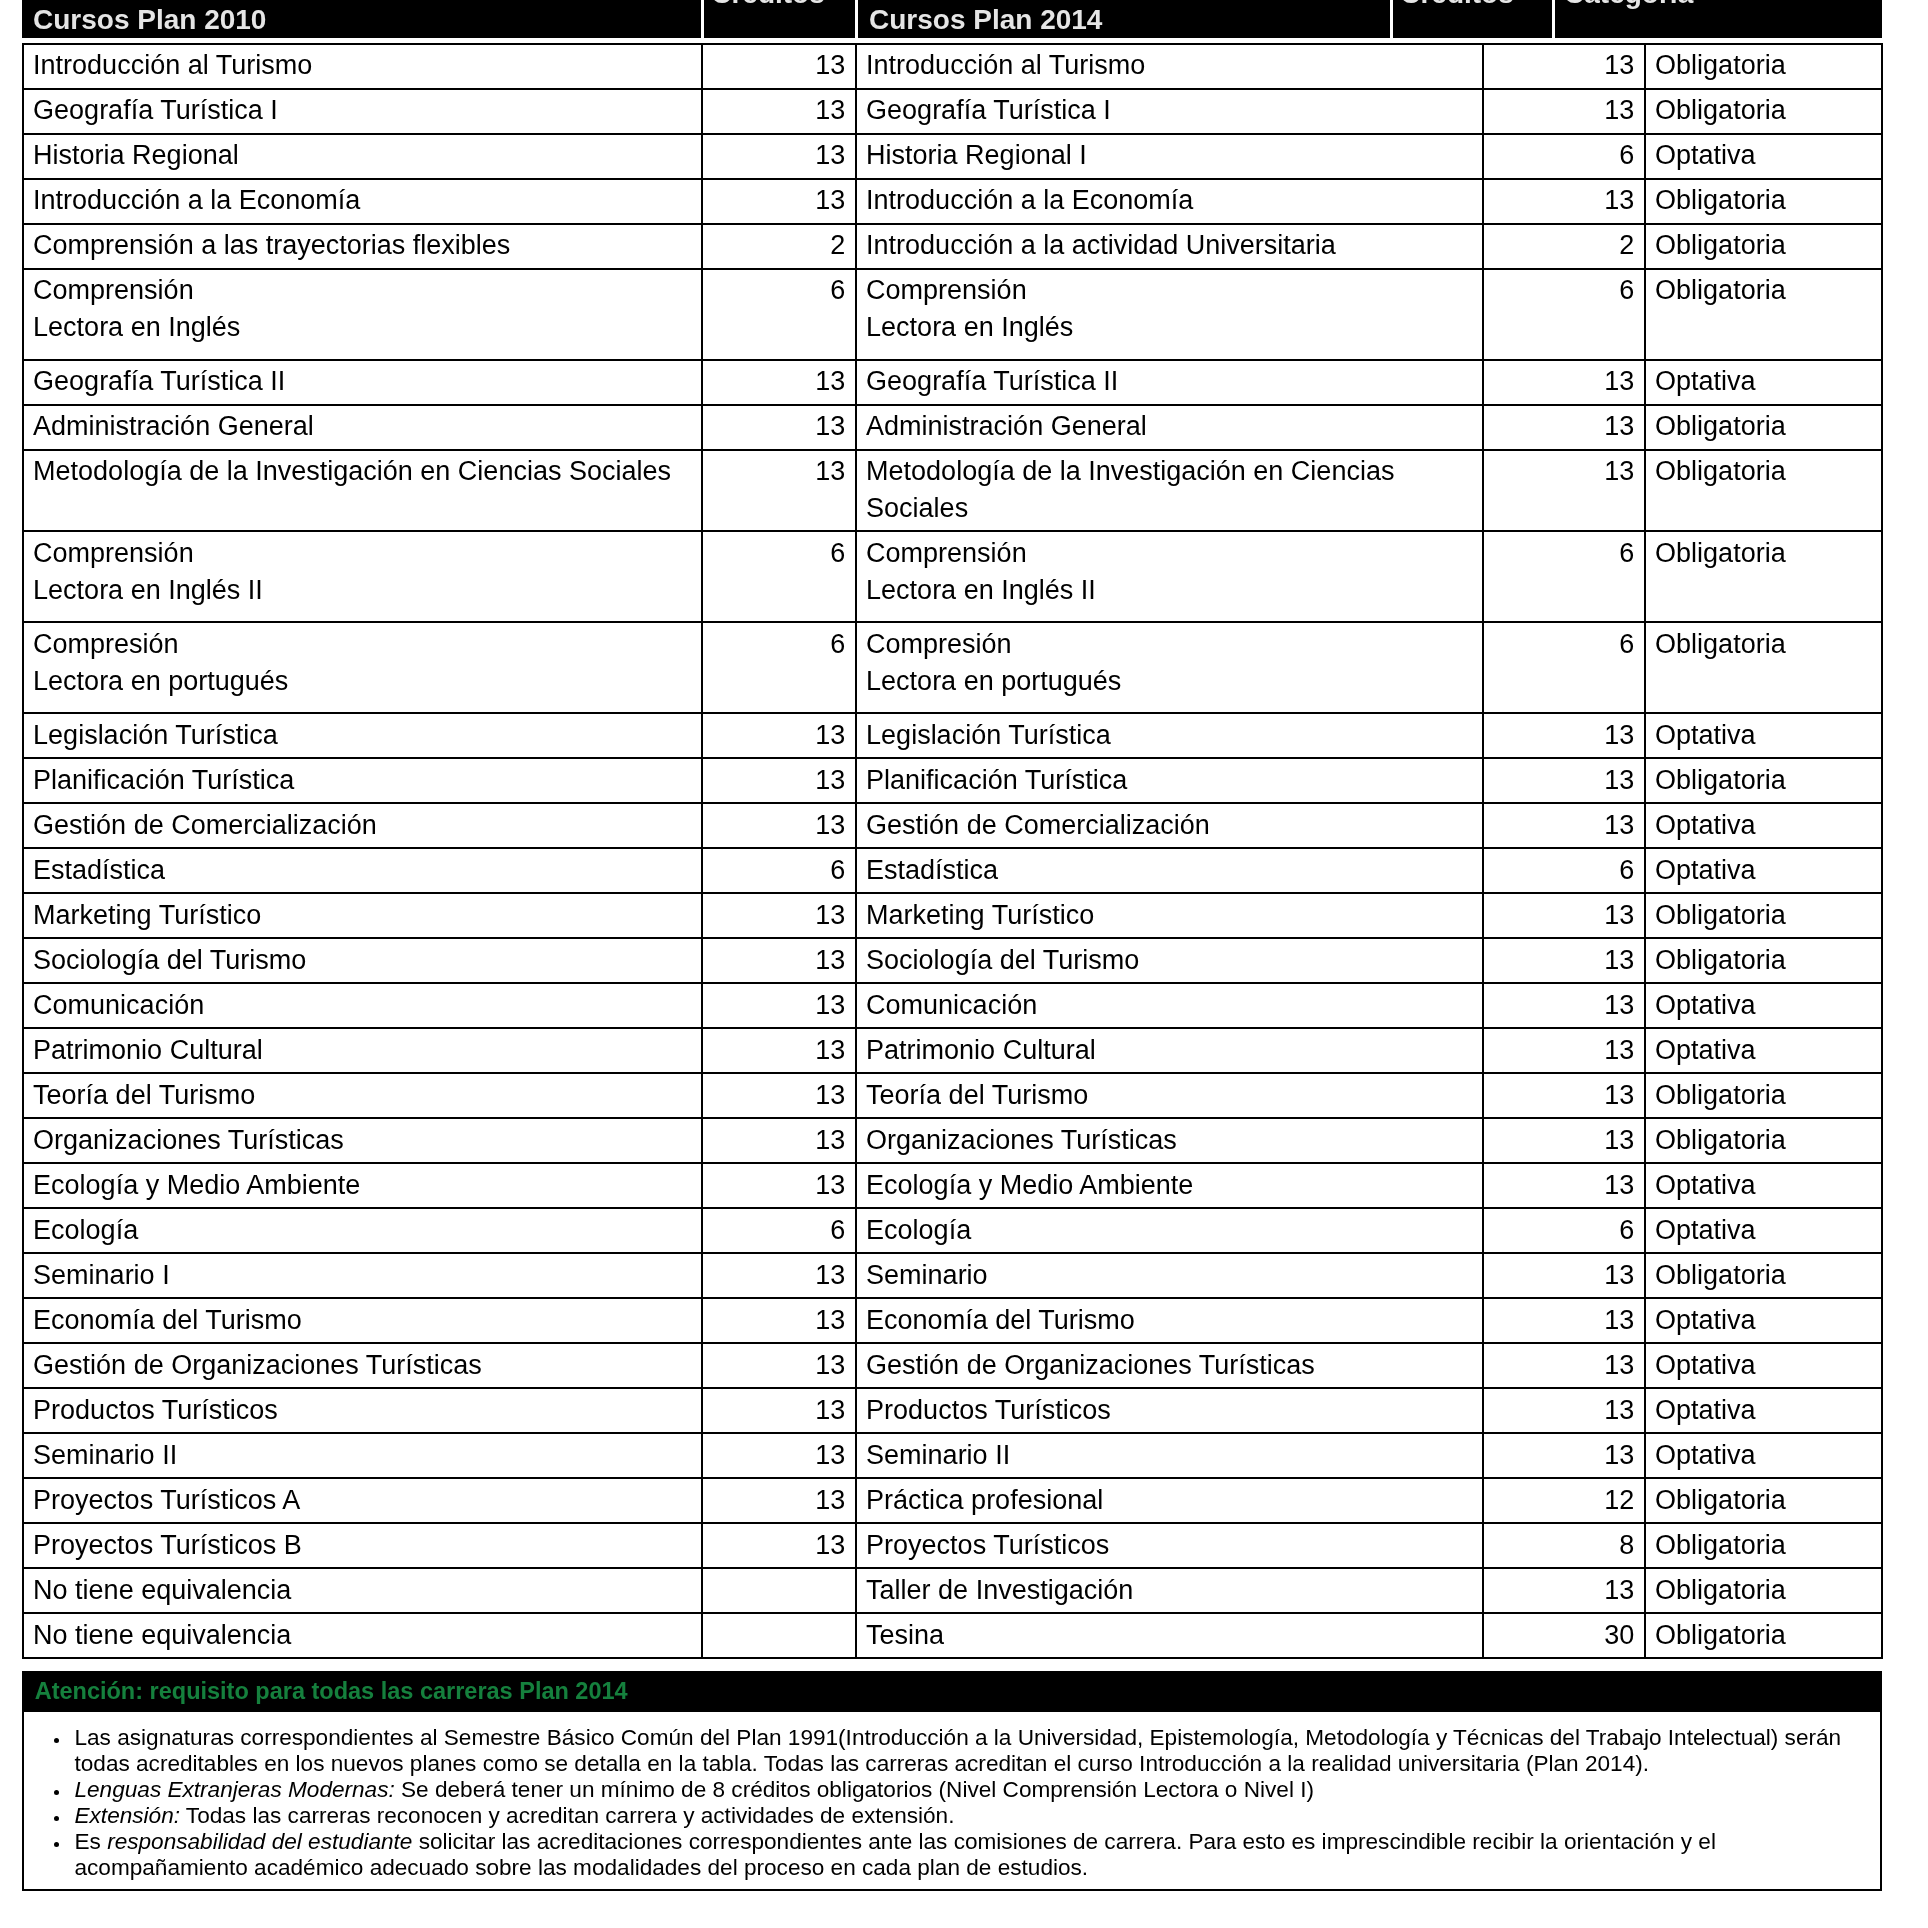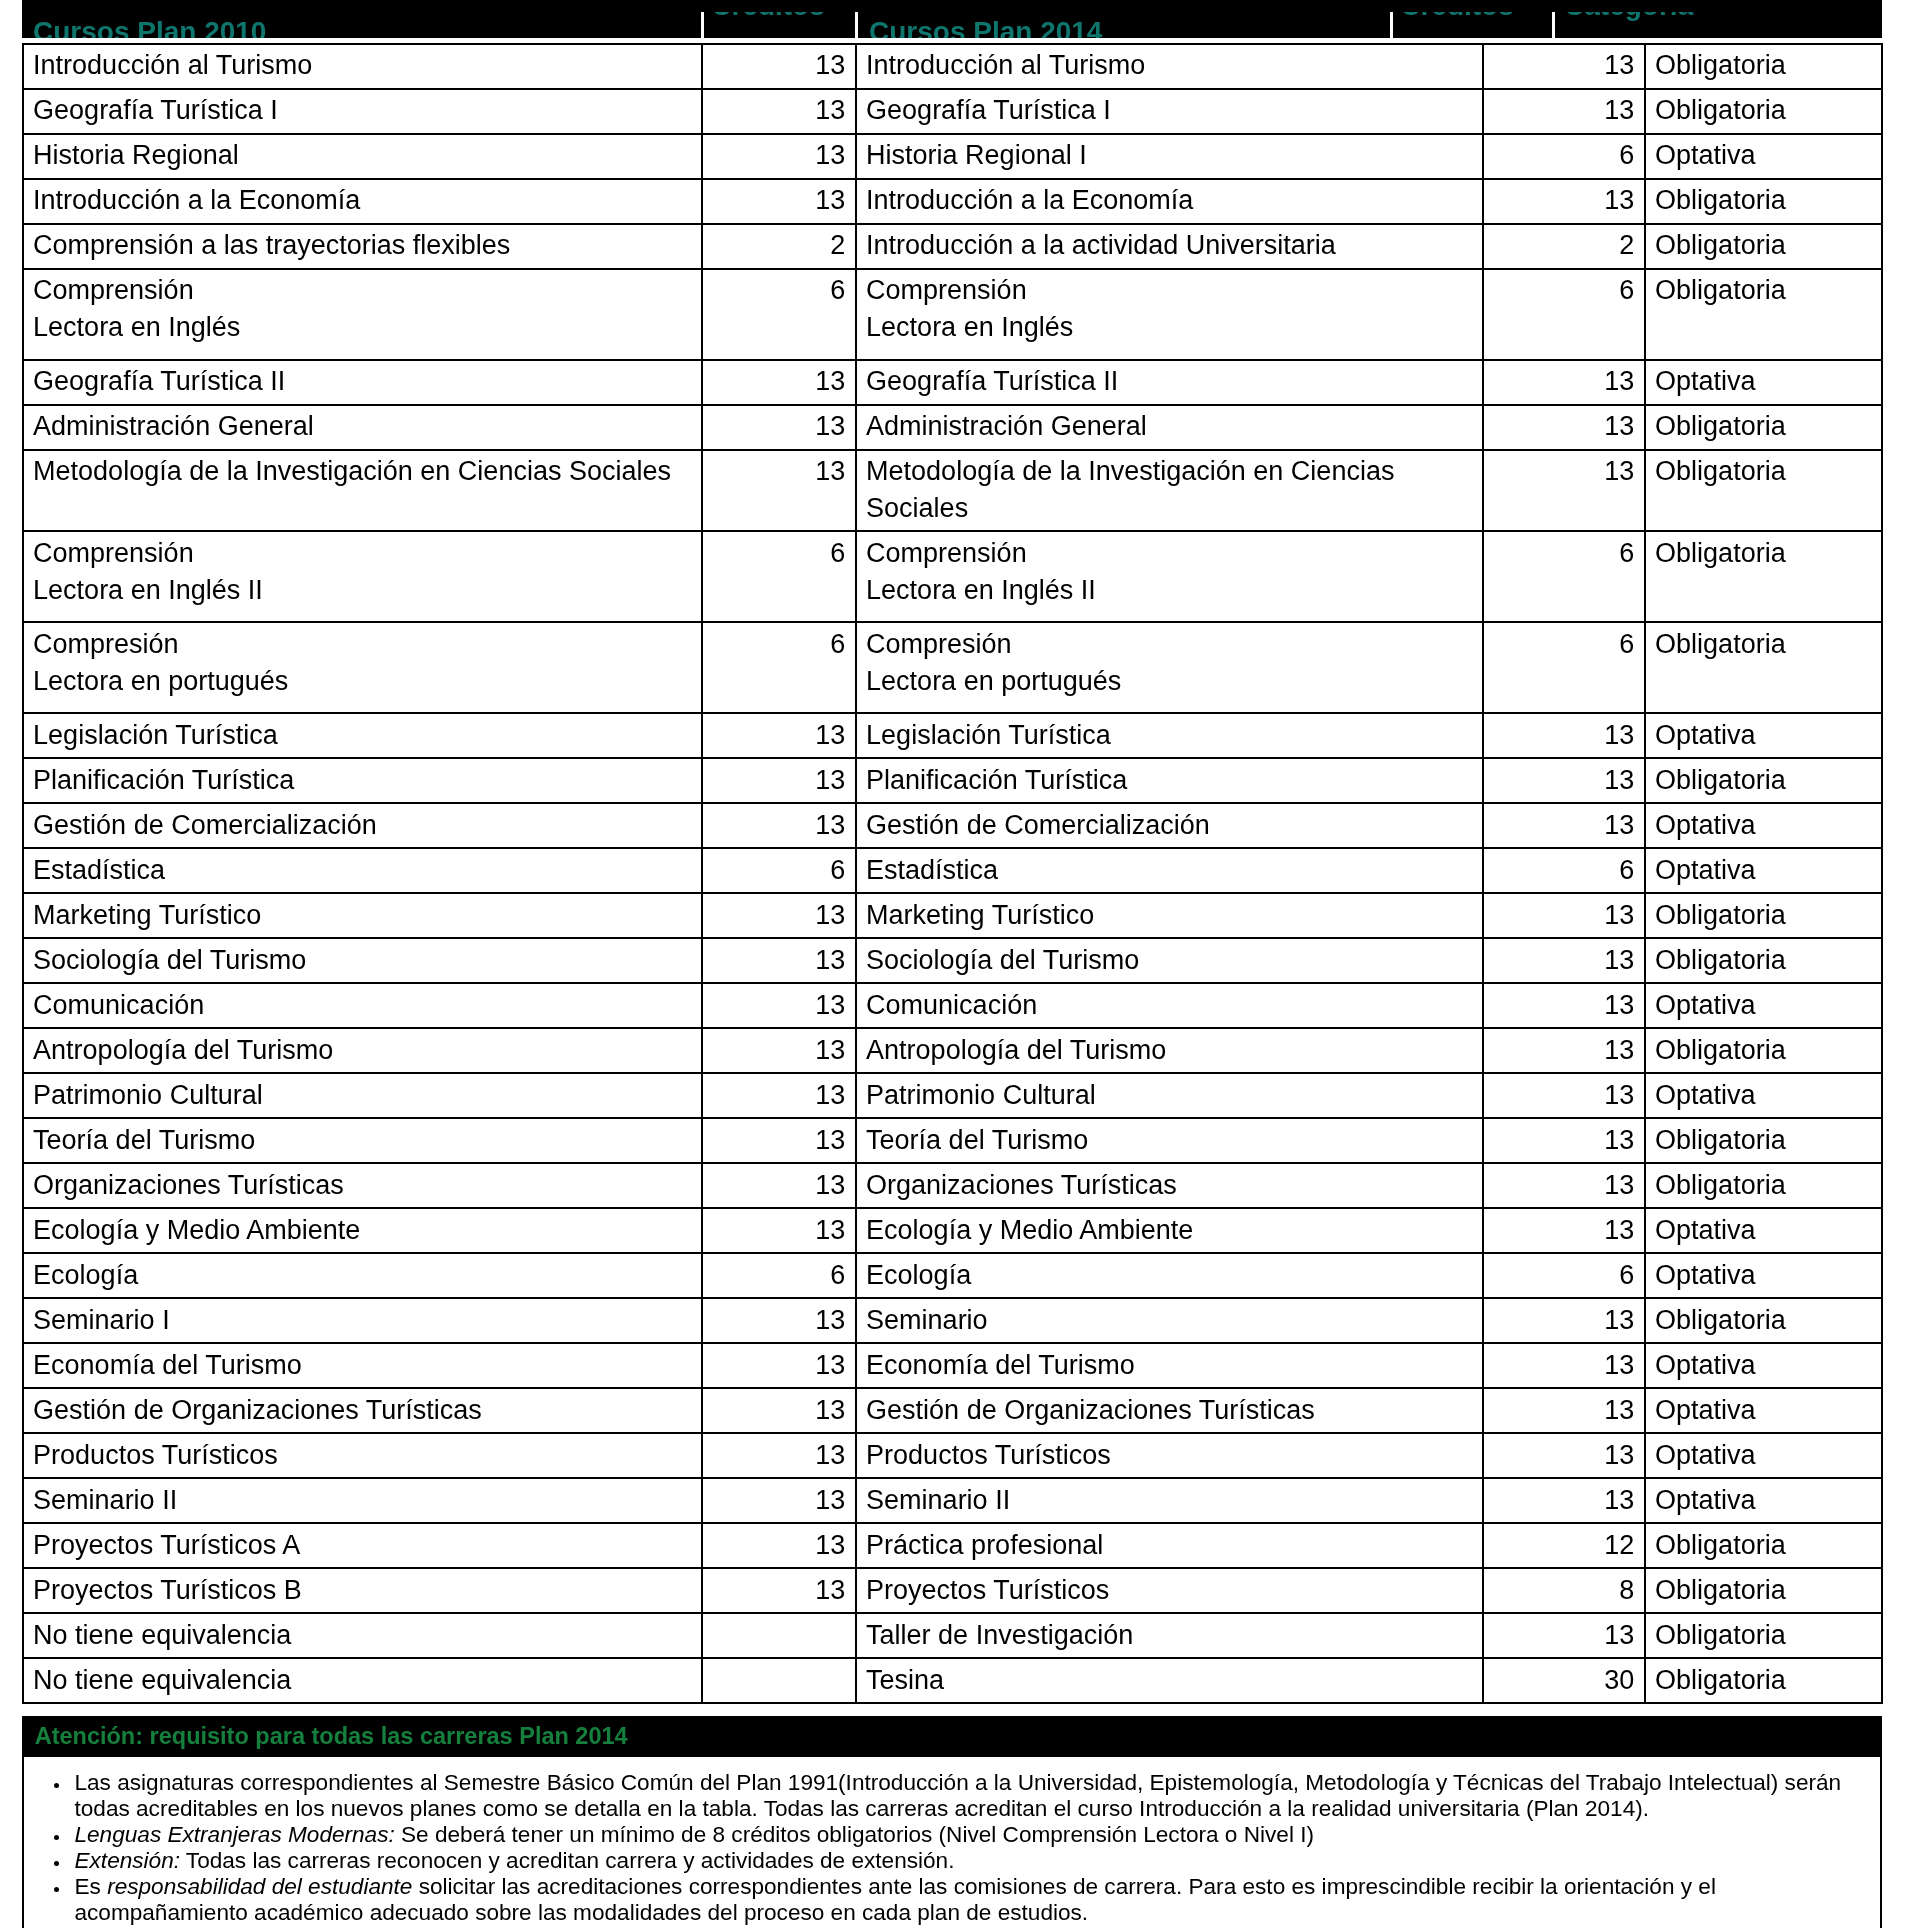--- a/index.html
+++ b/index.html
@@ -20,26 +20,25 @@
   .thead {
     display: flex;
     background: #000;
     height: 38px;
     overflow: hidden;
     box-sizing: border-box;
     margin-bottom: 4.7px;
   }
   .hcell {
     box-sizing: border-box;
-    color: #0f766e;
+    color: #e5e5e5;
     font-weight: bold;
     font-size: 28px;
     padding-left: 11.3px;
     overflow: hidden;
-    margin-top: 12px;
   }
   .hcell + .hcell { border-left: 3.8px solid #fff; }
   .hcell .lbl { display: block; margin-top: 2.8px; line-height: 33px; white-space: nowrap; }
   .hcell .lbl.clipped { margin-top: -23.5px; }
   .w1 { width: 679px; }
   .w2 { width: 154px; padding-left: 7.5px; }
   .w3 { width: 535px; }
   .w4 { width: 162px; padding-left: 7.5px; }
   .w5 { width: 237px; padding-left: 9.4px; }
   
@@ -255,27 +254,20 @@
           <td class="cat">Obligatoria</td>
         </tr>
         <tr class="r1">
           <td class="course">Comunicación</td>
           <td class="num">13</td>
           <td class="course">Comunicación</td>
           <td class="num">13</td>
           <td class="cat">Optativa</td>
         </tr>
         <tr class="r1">
-          <td class="course">Antropología del Turismo</td>
-          <td class="num">13</td>
-          <td class="course">Antropología  del Turismo</td>
-          <td class="num">13</td>
-          <td class="cat">Obligatoria</td>
-        </tr>
-        <tr class="r1">
           <td class="course">Patrimonio Cultural</td>
           <td class="num">13</td>
           <td class="course">Patrimonio Cultural</td>
           <td class="num">13</td>
           <td class="cat">Optativa</td>
         </tr>
         <tr class="r1">
           <td class="course">Teoría del Turismo</td>
           <td class="num">13</td>
           <td class="course">Teoría del Turismo</td>

